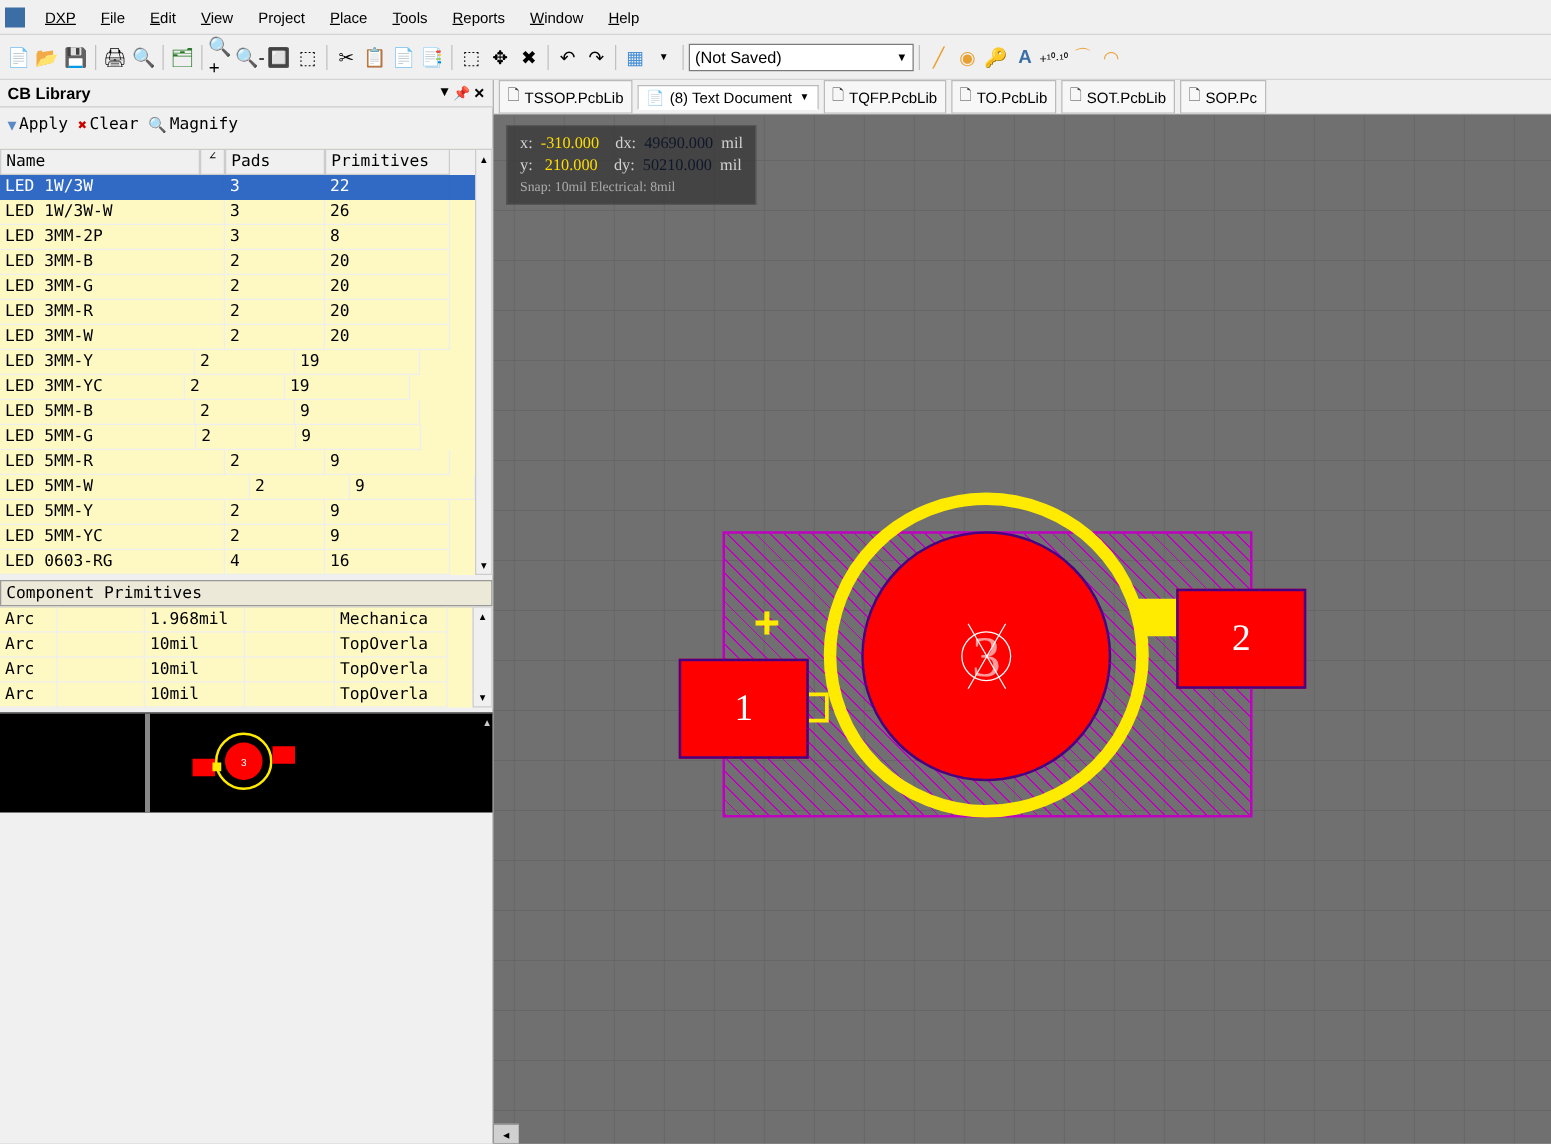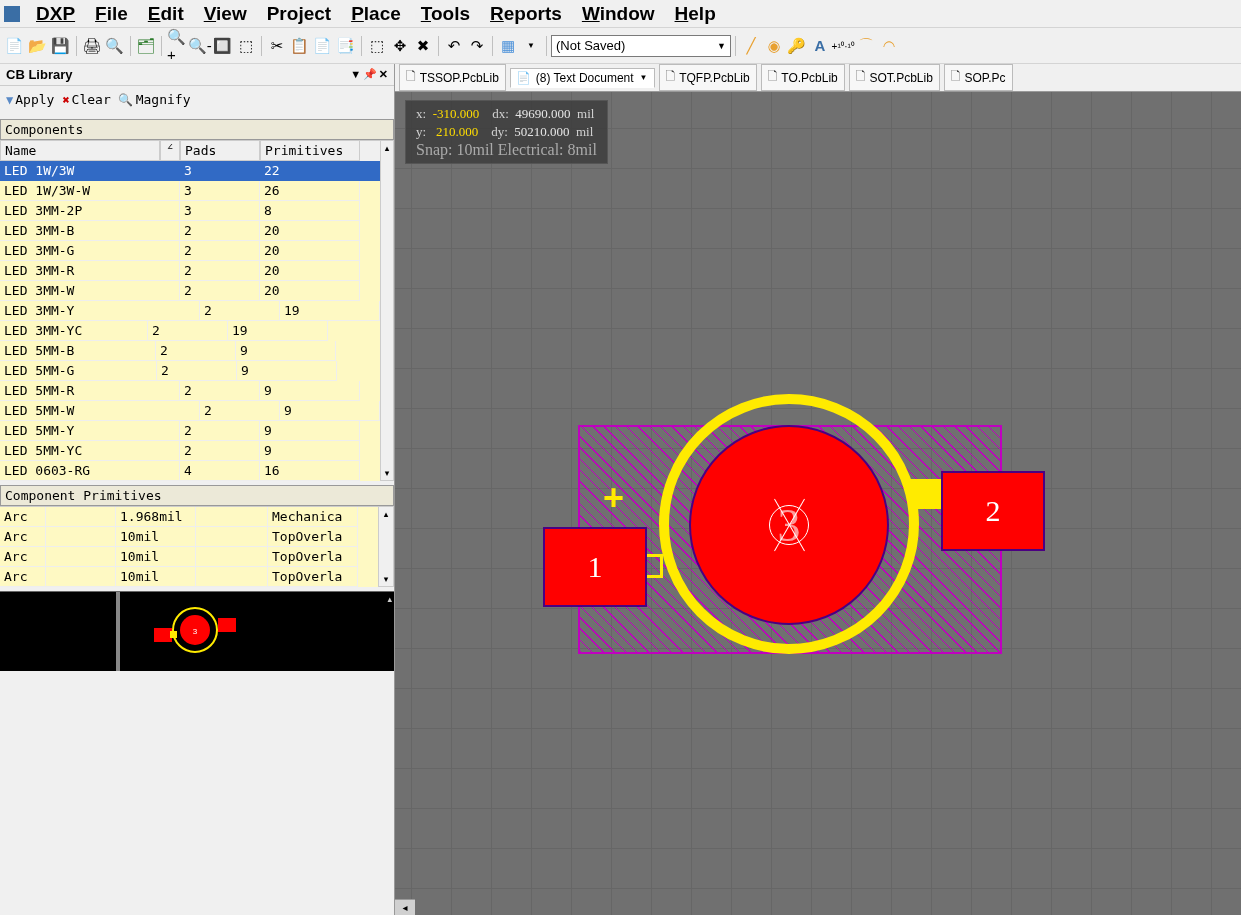--- a/index.html
+++ b/index.html
@@ -1,21 +1,21 @@
 <!DOCTYPE html>
 <html><head>
 <meta charset="utf-8">
 <style>
 * { box-sizing: border-box; margin: 0; padding: 0; }
 body { font-family: "Segoe UI", Tahoma, sans-serif; font-size: 12px; background: #f0f0f0; overflow: hidden; width: 1241px; height: 915px; }
 
 
 .menubar { background: #f0f0f0; display: flex; align-items: center; height: 28px; padding-left: 4px; border-bottom: 1px solid #d4d4d4; }
 .menubar .logo { width: 16px; height: 16px; background: #3a6ea5; margin-right: 6px; }
-.menubar .item { padding: 0 10px; font-size: 19px; cursor: pointer; font-weight: bold; }
+.menubar .item { padding: 0 10px; font-size: 12px; cursor: pointer; }
 .menubar .item span.ul { text-decoration: underline; }
 
 
 .toolbar { background: #f0f0f0; height: 36px; display: flex; align-items: center; gap: 1px; padding: 0 4px; border-bottom: 1px solid #d4d4d4; }
 .toolbar .btn { width: 22px; height: 22px; display: flex; align-items: center; justify-content: center; border: 1px solid transparent; cursor: pointer; font-size: 15px; }
 .toolbar .sep { width: 1px; height: 20px; background: #c0c0c0; margin: 0 3px; }
 .toolbar .combo { width: 180px; height: 22px; border: 1px solid #7a7a7a; background: white; display: flex; align-items: center; padding: 0 4px; font-size: 13px; }
 .toolbar .combo .arrow { margin-left: auto; font-size: 9px; }
 
 
@@ -85,22 +85,22 @@
   background-size: 40px 40px;
   background-position: -24px -4px;
 }
 .coord-box {
   position: absolute; left: 10px; top: 8px;
   background: rgba(60,60,60,0.85); color: #d2d2d2;
   padding: 4px 10px; font-family: Tahoma; font-size: 13px; line-height: 18px;
   border: 1px solid #555;
 }
 .coord-box .xv, .coord-box .yv { color: #ffdd00; }
-.coord-box .dv { color: #e5e5e5; }
-.coord-box .small { font-size: 16px; color: #aaa; }
+.coord-box .dv { color: #0f172a; }
+.coord-box .small { font-size: 11px; color: #aaa; }
 
 .footprint { position: absolute; left: 148px; top: 333px; width: 530px; height: 260px; }
 .hatch {
   position: absolute; left: 35px; top: 0; width: 424px; height: 229px;
   border: 2px solid #c000c0;
   background: repeating-linear-gradient(45deg, #c000c0 0, #c000c0 1px, transparent 1px, transparent 8px);
 }
 .ring { position: absolute; left: 116px; top: -31px; width: 260px; height: 260px; border: 10px solid #ffeb00; border-radius: 50%; }
 .big-circle { position: absolute; left: 146px; top: 0; width: 200px; height: 200px; background: #ff0000; border: 2px solid #4b0082; border-radius: 50%; display: flex; align-items: center; justify-content: center; }
 .big-circle .num { color: rgba(255,255,255,0.6); font-size: 46px; font-family: Tahoma; position: relative; }
@@ -205,21 +205,20 @@
         </div>
       <div class="fbtn">
           <span class="ico">🔍</span>
           <span>Magnify</span>
         </div>
     </div>
 
 
     <div style="height:6px"></div>
 
-    <div class="section-header">Components</div>
     <div class="table-wrap">
       <div class="grid comp-table">
         <div class="grid-head">
           <div class="cell c1">Name</div>
           <div style="width:20px;border:1px solid #ccc;border-top:none;text-align:center;font-size:10px">∠</div>
           <div class="cell c2" style="width:80px">Pads</div>
           <div class="cell c3">Primitives</div>
         </div>
         <div id="comp-rows">
             <div class="grid-row sel">
@@ -251,21 +250,21 @@
               <div class="cell c1" style="width:180px">LED 3MM-R</div>
               <div class="cell c2" style="width:80px">2</div>
               <div class="cell c3">20</div>
             </div>
             <div class="grid-row">
               <div class="cell c1" style="width:180px">LED 3MM-W</div>
               <div class="cell c2" style="width:80px">2</div>
               <div class="cell c3">20</div>
             </div>
             <div class="grid-row">
-              <div class="cell c1" style="width:200px">LED 3MM-Y</div>
+              <div class="cell c1" style="width:156px">LED 3MM-Y</div>
               <div class="cell c2" style="width:80px">2</div>
               <div class="cell c3">19</div>
             </div>
             <div class="grid-row">
               <div class="cell c1" style="width:148px">LED 3MM-YC</div>
               <div class="cell c2" style="width:80px">2</div>
               <div class="cell c3">19</div>
             </div>
             <div class="grid-row">
               <div class="cell c1" style="width:156px">LED 5MM-B</div>

